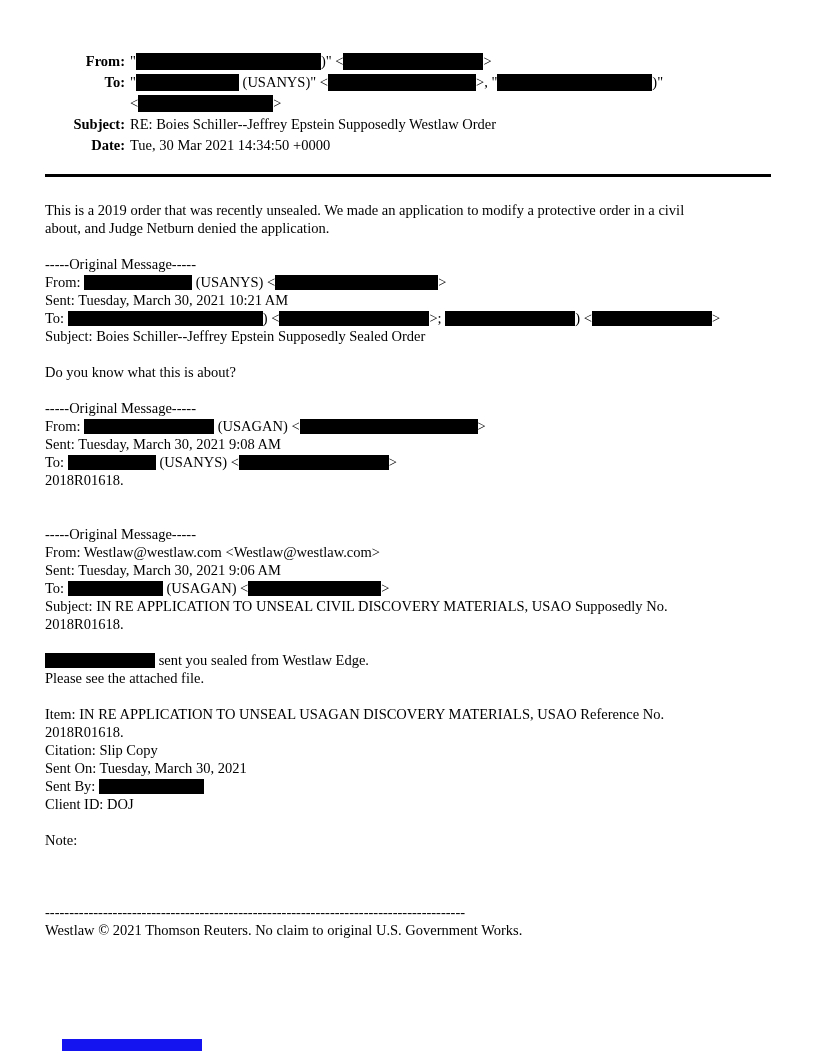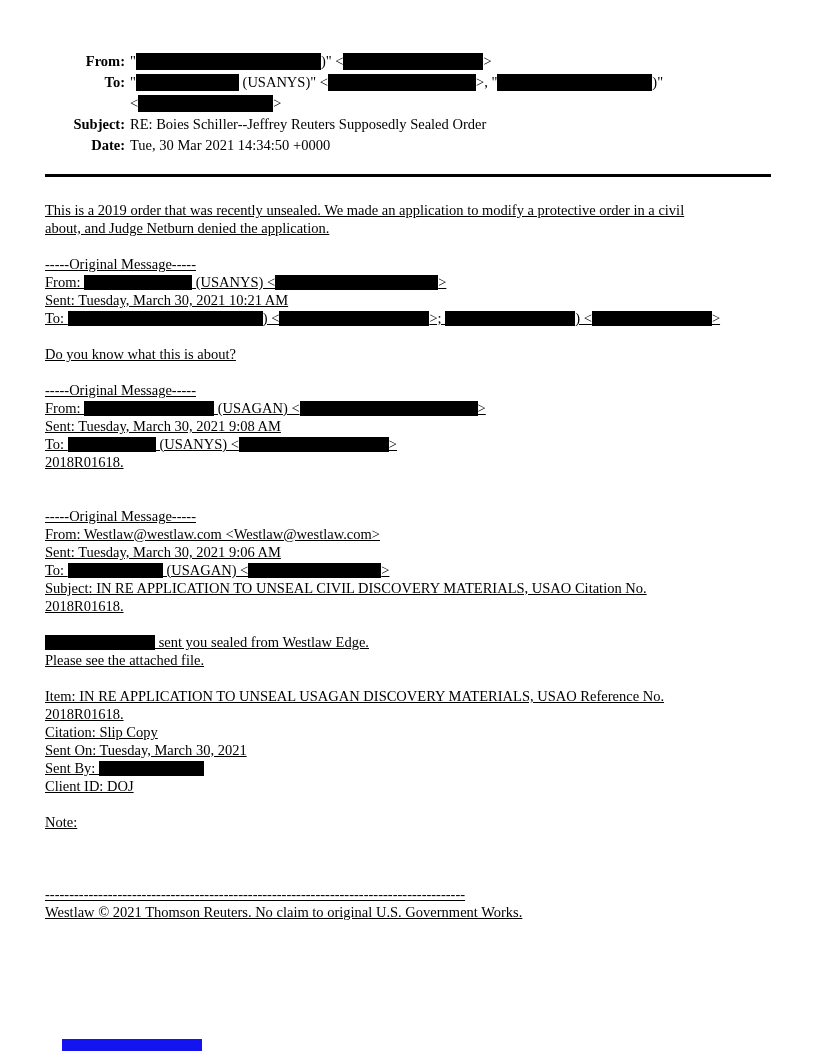--- a/index.html
+++ b/index.html
@@ -10,21 +10,21 @@
     font-size:14.5px; color:#000000;
   }
   .content { padding:51px 45px 0 45px; }
   .hrow { display:flex; }
   .hlabel { flex:0 0 80px; width:80px; text-align:right; font-weight:bold; line-height:21px; white-space:nowrap; }
   .hval { margin-left:5px; }
   .hline { line-height:21px; white-space:nowrap; min-height:21px; }
   .hline .redact { height:17px; vertical-align:-4px; }
   .divider { height:3px; background:#000000; margin-top:18px; width:726px; }
   .bodyblk { margin-top:24px; }
-  .bline { line-height:18px; min-height:18px; white-space:nowrap;text-decoration:underline; }
+  .bline { line-height:18px; min-height:18px; white-space:nowrap; }
   .redact { display:inline-block; height:15px; background:#000000; vertical-align:-3px; }
   .blue-bar { position:absolute; }
 </style>
 </head>
 <body>
 
 <div class="page">
   <div class="content">
     <div>
         <div class="hrow">
@@ -36,54 +36,55 @@
         <div class="hrow">
           <div class="hlabel">To:</div>
           <div class="hval">
             <div class="hline"><span>"</span><span class="redact" style="width: 103px; background: rgb(0, 0, 0);"></span><span> (USANYS)" &lt;</span><span class="redact" style="width: 148px; background: rgb(0, 0, 0);"></span><span>&gt;, "</span><span class="redact" style="width: 155px; background: rgb(0, 0, 0);"></span><span>)"</span></div>
             <div class="hline"><span>&lt;</span><span class="redact" style="width: 135px; background: rgb(0, 0, 0);"></span><span>&gt;</span></div>
           </div>
         </div>
         <div class="hrow">
           <div class="hlabel">Subject:</div>
           <div class="hval">
-            <div class="hline"><span>RE: Boies Schiller--Jeffrey Reuters Supposedly Sealed Order</span></div>
+            <div class="hline"><span>RE: Boies Schiller--Jeffrey Epstein Supposedly Westlaw Order</span></div>
           </div>
         </div>
         <div class="hrow">
           <div class="hlabel">Date:</div>
           <div class="hval">
             <div class="hline"><span>Tue, 30 Mar 2021 14:34:50 +0000</span></div>
           </div>
         </div>
       </div>
     <div class="divider"></div>
     <div class="bodyblk">
         <div class="bline"><span>This is a 2019 order that was recently unsealed. We made an application to modify a protective order in a civil</span></div>
         <div class="bline"><span>about, and Judge Netburn denied the application.</span></div>
         <div class="bline"></div>
         <div class="bline"><span>-----Original Message-----</span></div>
         <div class="bline"><span>From: </span><span class="redact" style="width: 108px; background: rgb(0, 0, 0);"></span><span> (USANYS) &lt;</span><span class="redact" style="width: 163px; background: rgb(0, 0, 0);"></span><span>&gt;</span></div>
         <div class="bline"><span>Sent: Tuesday, March 30, 2021 10:21 AM</span></div>
         <div class="bline"><span>To: </span><span class="redact" style="width: 195px; background: rgb(0, 0, 0);"></span><span>) &lt;</span><span class="redact" style="width: 150px; background: rgb(0, 0, 0);"></span><span>&gt;; </span><span class="redact" style="width: 130px; background: rgb(0, 0, 0);"></span><span>) &lt;</span><span class="redact" style="width: 120px; background: rgb(0, 0, 0);"></span><span>&gt;</span></div>
+        <div class="bline"><span>Subject: Boies Schiller--Jeffrey Epstein Supposedly Sealed Order</span></div>
         <div class="bline"></div>
         <div class="bline"><span>Do you know what this is about?</span></div>
         <div class="bline"></div>
         <div class="bline"><span>-----Original Message-----</span></div>
         <div class="bline"><span>From: </span><span class="redact" style="width: 130px; background: rgb(0, 0, 0);"></span><span> (USAGAN) &lt;</span><span class="redact" style="width: 178px; background: rgb(0, 0, 0);"></span><span>&gt;</span></div>
         <div class="bline"><span>Sent: Tuesday, March 30, 2021 9:08 AM</span></div>
         <div class="bline"><span>To: </span><span class="redact" style="width: 88px; background: rgb(0, 0, 0);"></span><span> (USANYS) &lt;</span><span class="redact" style="width: 150px; background: rgb(0, 0, 0);"></span><span>&gt;</span></div>
         <div class="bline"><span>2018R01618.</span></div>
         <div class="bline"></div>
         <div class="bline"></div>
         <div class="bline"><span>-----Original Message-----</span></div>
         <div class="bline"><span>From: Westlaw@westlaw.com &lt;Westlaw@westlaw.com&gt;</span></div>
         <div class="bline"><span>Sent: Tuesday, March 30, 2021 9:06 AM</span></div>
         <div class="bline"><span>To: </span><span class="redact" style="width: 95px; background: rgb(0, 0, 0);"></span><span> (USAGAN) &lt;</span><span class="redact" style="width: 133px; background: rgb(0, 0, 0);"></span><span>&gt;</span></div>
-        <div class="bline"><span>Subject: IN RE APPLICATION TO UNSEAL CIVIL DISCOVERY MATERIALS, USAO Citation No.</span></div>
+        <div class="bline"><span>Subject: IN RE APPLICATION TO UNSEAL CIVIL DISCOVERY MATERIALS, USAO Supposedly No.</span></div>
         <div class="bline"><span>2018R01618.</span></div>
         <div class="bline"></div>
         <div class="bline"><span class="redact" style="width: 110px; background: rgb(0, 0, 0);"></span><span> sent you sealed from Westlaw Edge.</span></div>
         <div class="bline"><span>Please see the attached file.</span></div>
         <div class="bline"></div>
         <div class="bline"><span>Item: IN RE APPLICATION TO UNSEAL USAGAN DISCOVERY MATERIALS, USAO Reference No.</span></div>
         <div class="bline"><span>2018R01618.</span></div>
         <div class="bline"><span>Citation: Slip Copy</span></div>
         <div class="bline"><span>Sent On: Tuesday, March 30, 2021</span></div>
         <div class="bline"><span>Sent By: </span><span class="redact" style="width: 105px; background: rgb(0, 0, 0);"></span></div>

